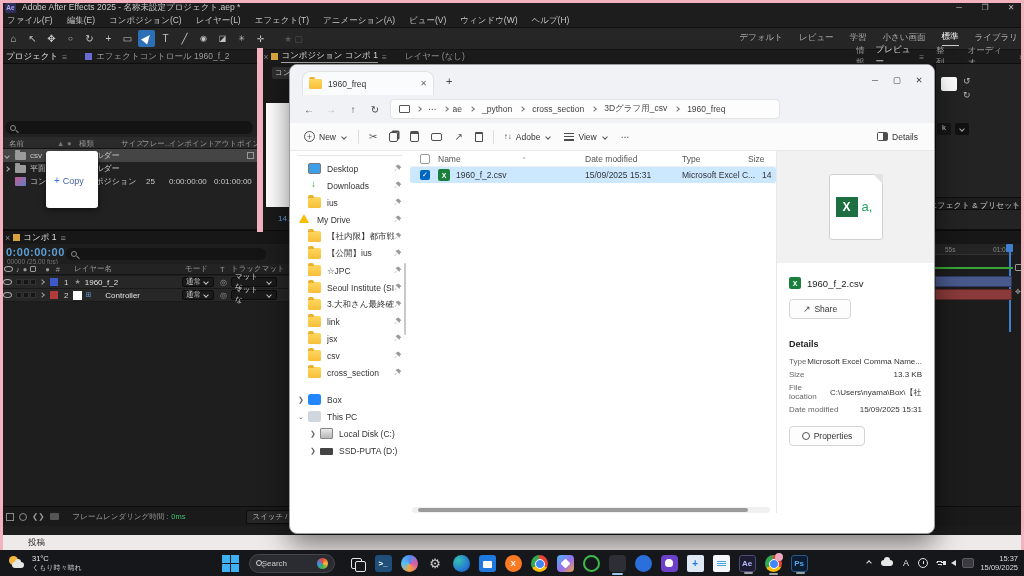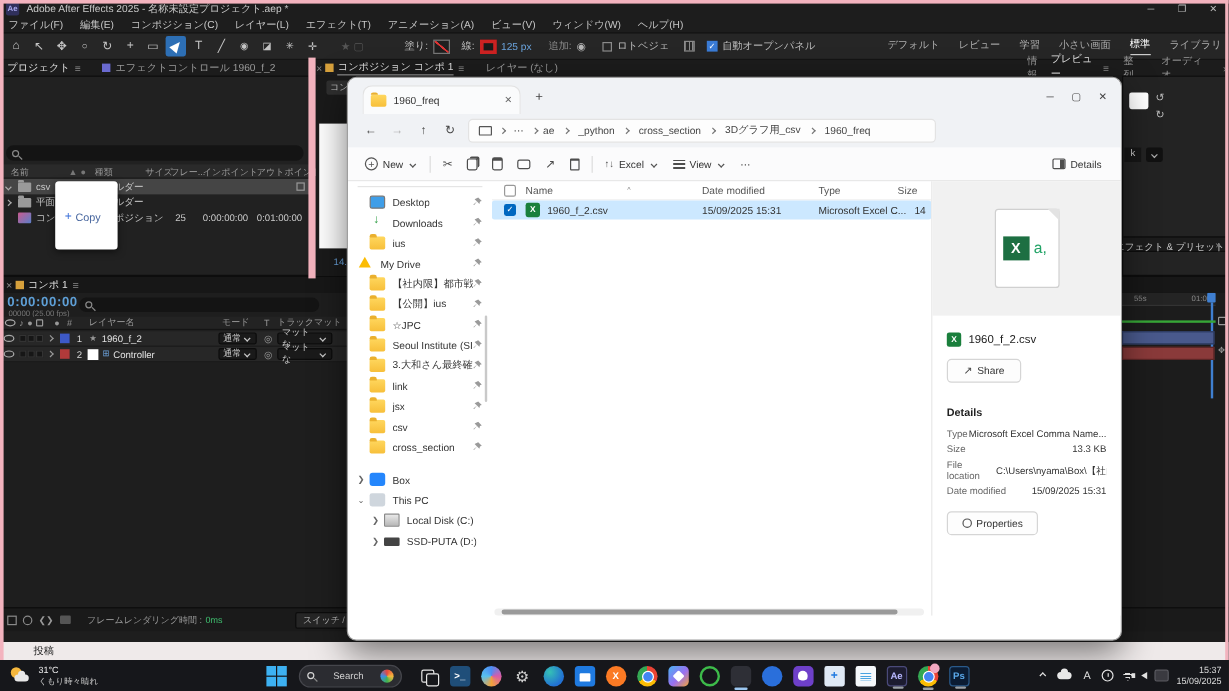--- a/index.html
+++ b/index.html
@@ -172,34 +172,20 @@
         <span class="tool i-rect"></span>
         <span class="tool i-pen"></span>
         <span class="tool i-type"></span>
         <span class="tool i-brush"></span>
         <span class="tool i-stamp"></span>
         <span class="tool i-erase"></span>
         <span class="tool i-roto"></span>
         <span class="tool i-pup"></span>
       </span>
     <span class="f" style="margin-left:14px;color:#555;font-size:9px">★&nbsp;▢</span>
-    <span class="f" style="margin-left:34px;gap:4px">
-      <span class="ae-text" style="font-size:8.5px">塗り:</span>
-      <span class="swatch-none"></span>
-      <span class="ae-text" style="font-size:8.5px;margin-left:6px">線:</span>
-      <span class="swatch-stroke"></span>
-      <span style="color:#6aa3dc;font-size:8.5px">125 px</span>
-      <span style="color:#8a8a8a;font-size:8.5px;margin-left:10px">追加:</span>
-      <span style="color:#b5b5b5">◉</span>
-      <span style="width:8px;height:8px;border:1px solid #8a8a8a;margin-left:10px"></span>
-      <span class="ae-text" style="font-size:8.5px">ロトベジェ</span>
-      <span style="width:9px;height:9px;border:1px solid #8a8a8a;background:repeating-linear-gradient(90deg,#8a8a8a 0 1px,transparent 1px 3px);margin-left:8px"></span>
-      <span style="width:9px;height:9px;background:#3a7bd5;color:#fff;font-size:7px;display:flex;align-items:center;justify-content:center;margin-left:6px">✓</span>
-      <span class="ae-text" style="font-size:8.5px">自動オープンパネル</span>
-    </span>
     <span class="f" style="position:absolute;right:6px;top:3px">
 
     <span class="ws-tab">デフォルト</span>
         <span class="ws-tab">レビュー</span>
         <span class="ws-tab">学習</span>
         <span class="ws-tab">小さい画面</span>
         <span class="ws-tab i-on">標準</span>
         <span class="ws-tab">ライブラリ</span>
       </span>
 
@@ -338,21 +324,21 @@
         </span>
     </div>
     <div class="tl-row f" style="top:58px">
       <span class="eye" style="margin-left:3px"></span>
       <span style="margin-left:4px"><span class="sw"></span><span class="sw"></span><span class="sw"></span></span>
       <span class="chv r" style="color:#999;margin-left:3px"></span>
       <span style="width:8px;height:8px;background:#b13a3a;margin-left:4px"></span>
       <span style="margin-left:6px">2</span>
       <span style="width:9px;height:9px;background:#fff;margin-left:5px"></span>
       <span style="color:#6a9fd8;margin-left:3px;font-size:7px">⊞</span>
-      <span style="margin-left:3px;color:#e2e2e2">Controller</span>
+      <span style="margin-left:14px;color:#e2e2e2">Controller</span>
       <span class="dd" style="position:absolute;left:182px;width:32px">
           <span>通常</span>
           <span class="chv"></span>
         </span>
       <span style="position:absolute;left:220px;color:#999">◎</span>
       <span class="dd" style="position:absolute;left:231px;width:46px">
           <span>マットな</span>
           <span class="chv"></span>
         </span>
     </div>
@@ -451,21 +437,21 @@
       <span class="cmdbtn">
           <span style="width:11px;height:8px;border:1.2px solid #4d4d4d;border-radius:2px"></span>
         </span>
       <span class="cmdbtn cico">↗</span>
       <span class="cmdbtn">
           <span style="width:8px;height:10px;border:1.2px solid #4d4d4d;border-top:2.5px solid #4d4d4d;border-radius:1px"></span>
         </span>
       <span class="vsep"></span>
       <span class="cmdbtn">
           <span class="cico" style="font-size:8px">↑↓</span>
-          <span>Excel</span>
+          <span>Adobe</span>
           <span class="chv" style="color:#555"></span>
         </span>
       <span class="cmdbtn">
           <span style="width:10px;height:8px;background:repeating-linear-gradient(#4d4d4d 0 1.2px,transparent 1.2px 3.2px)"></span>
           <span>View</span>
           <span class="chv" style="color:#555"></span>
         </span>
       <span class="cmdbtn">⋯</span>
       <span class="cmdbtn" style="margin-left:auto;margin-right:10px">
           <span style="width:11px;height:9px;border:1.2px solid #4d4d4d;border-radius:1.5px;background:linear-gradient(90deg,transparent 60%,#4d4d4d 60%)"></span>
@@ -674,21 +660,21 @@
         <div style="font-size:7px;color:#c9c9c9">くもり時々晴れ</div>
       </span>
     </div>
     <span style="margin-left:140px;width:17px;height:17px;display:grid;grid-template-columns:8px 8px;gap:1px">
       <span style="background:#3db1f2"></span>
         <span style="background:#3db1f2"></span>
         <span style="background:#3db1f2"></span>
         <span style="background:#3db1f2"></span>
     </span>
     <div class="f" style="margin-left:10px;width:86px;height:19px;background:#2b2c31;border:1px solid #45464c;border-radius:10px;padding:0 6px;justify-content:space-between">
-      <span class="f" style="gap:16px">
+      <span class="f" style="gap:0">
           <span class="mag" style="border-color:#d5d5d5"></span>
           <span style="color:#cfcfcf;font-size:8px">Search</span>
         </span>
       <span style="width:11px;height:11px;border-radius:50%;background:conic-gradient(#e8453c,#f5b73d,#3db14f,#3a8ee8,#e8453c)"></span>
     </div>
     <div class="f" style="margin-left:14px;gap:9px">
 
     <div class="tbi i-taskview">
           <span class="tbi-glyph"></span>
           <span class="tbi-underline"></span>

